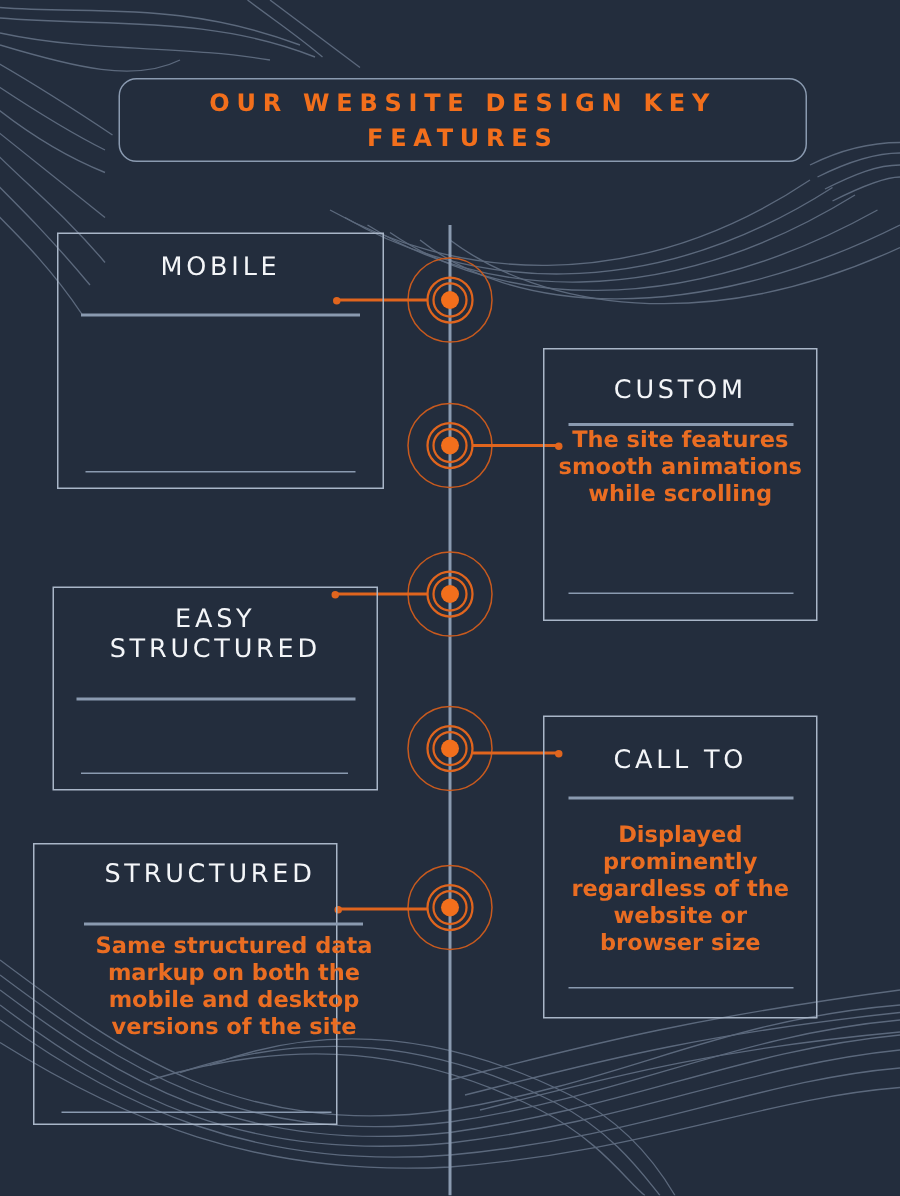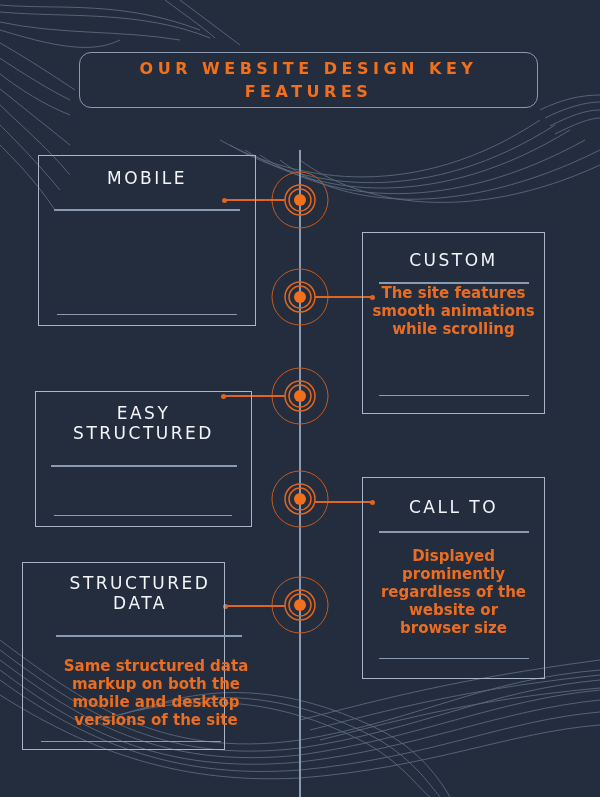--- a/index.html
+++ b/index.html
@@ -168,18 +168,17 @@
     <div>CALL TO</div>
   </div>
   <div class="card-rule" style="width:150px; margin-top:14px;"></div>
   <div class="card-desc" style="width:160px; margin-top:14px;">Displayed prominently regardless of the website or browser size</div>
   <div class="card-rule" style="width:150px; position:absolute; left:16px; bottom:19px;"></div>
 </div>
 
 <div class="card" style="left:22px; top:562px; width:203px; height:188px;padding-left:33px;">
   <div class="card-title" style="margin-top:10px;">
     <div>STRUCTURED</div>
-    <div>DATA</div>
   </div>
   <div class="card-rule" style="width:186px; margin-top:22px;"></div>
-  <div class="card-desc" style="width:200px; margin-top:20px;">Same structured data markup on both the mobile and desktop versions of the site</div>
+  <div class="card-desc" style="width:200px; margin-top:4px;">Same structured data markup on both the mobile and desktop versions of the site</div>
   <div class="card-rule" style="width:180px; position:absolute; left:18px; bottom:7px;"></div>
 </div>
 
 </body></html>

